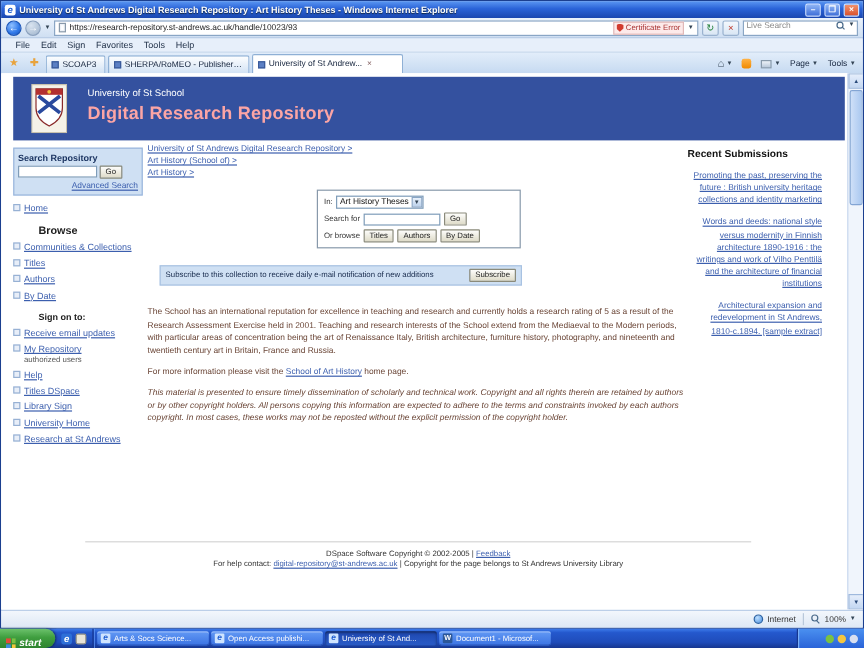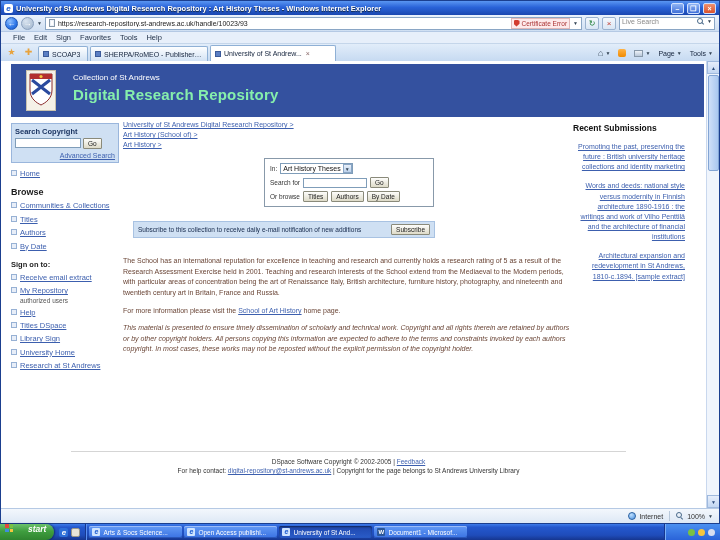--- a/index.html
+++ b/index.html
@@ -52,33 +52,33 @@
   .feed-icon { width:8px; height:8px; border-radius:2px; background:linear-gradient(180deg,#ffb347,#f08a00); }
   .print-icon { width:9px; height:7px; background:linear-gradient(180deg,#eef2f8,#b8c8da); border:1px solid #8899aa; }
 
   
   .content { flex:1; position:relative; background:#fff; overflow:hidden; }
   .page { position:absolute; left:0; top:0; right:13px; bottom:0; background:#fff; overflow:hidden; }
 
   .site-header { position:absolute; left:10px; top:3px; right:2px; height:53px; background:#34519f; }
   .crest { position:absolute; left:15px; top:6px; width:30px; height:41px; }
   .uni-name { position:absolute; left:62px; top:9px; color:#fff; font-size:8px; }
-  .site-title { position:absolute; left:62px; top:22px; color:#86efac; font-size:15px; font-weight:bold; letter-spacing:0.2px; }
+  .site-title { position:absolute; left:62px; top:22px; color:#fca5a5; font-size:15px; font-weight:bold; letter-spacing:0.2px; }
 
   .sidebar { position:absolute; left:10px; top:62px; width:108px; }
   .search-box { background:#cfe0f3; border:1px solid #9ab6dc; padding:3px; }
   .sb-title { font-size:7.5px; font-weight:bold; color:#17305e; margin-bottom:2px; }
   .sb-row { display:flex; gap:2px; }
   .sb-input { width:66px; height:10px; border:1px solid #7f9db9; font-size:7px; background:#fff; font-family:inherit; }
   .btn { font-size:6.5px; background:linear-gradient(180deg,#fdfdfb,#dedbc8); border:1px solid #8a8a7a; border-radius:1px; padding:1px 4px; color:#222; font-family:inherit; }
   .sb-adv { display:block; margin-top:3px; font-size:7px; }
   .nav { margin-top:6px; }
   .nav a { display:flex; align-items:flex-start; gap:3px; font-size:7.5px; margin-top:4px; line-height:1.25; }
   .bullet { flex:0 0 6px; width:6px; height:6px; margin-top:1px; background:#e8eef8; border:1px solid #97b1d4; }
-  .nav-header { font-size:9px; font-weight:bold; color:#1c1c1c; margin-top:9px; }
+  .nav-header { font-size:9px; font-weight:bold; color:#1c1c1c; margin-top:9px;margin-left:21px; }
   .nav-header.small { font-size:7.5px; }
   .nav .note { font-size:6.5px; color:#555; margin:1px 0 0 9px; }
 
   .main-col { position:absolute; left:122px; top:60px; width:452px; color:#6a4536; }
   .crumbs a { display:block; font-size:7px; margin-bottom:3px; width:fit-content; }
   .main-heading { margin-top:19px; font-size:9.5px; font-weight:bold; color:#101010; }
   .search-panel { margin:10px auto 0; width:170px; border:1px solid #8899aa; background:#fff; padding:4px 5px; }
   .sp-row { display:flex; align-items:center; gap:3px; margin-top:3px; }
   .sp-row.first { margin-top:0; }
   .sp-label { font-size:6.5px; color:#333; }
@@ -103,21 +103,21 @@
   .sb-arrow.up { top:0; } .sb-arrow.down { bottom:0; }
   .sb-thumb { position:absolute; left:1px; top:14px; width:11px; height:96px; border:1px solid #83a5d4; border-radius:2px; background:linear-gradient(90deg,#cfe0f8,#aac8f0); }
 
   .statusbar { flex:0 0 15px; display:flex; align-items:center; justify-content:flex-end; gap:6px; padding:0 6px; background:linear-gradient(180deg,#f3f7fc,#dde8f5); border-top:1px solid #b5c9e4; font-size:7px; color:#333; }
   .status-item { display:flex; align-items:center; gap:3px; }
   .globe-icon { width:8px; height:8px; border-radius:50%; background:radial-gradient(circle at 35% 30%,#bfe0ff,#4a90e0); border:1px solid #2a60a0; }
   .statusbar .sep { width:1px; height:10px; background:#b8c8da; }
 
   
   .taskbar { position:absolute; left:0; top:524px; width:720px; height:16px; display:flex; background:linear-gradient(180deg,#3d7bea 0%,#2458cd 20%,#1f4cba 70%,#16368f 100%); }
-  .start-btn { flex:0 0 46px; display:flex; align-items:flex-start; gap:15px; padding:0 8px 0 5px; border-radius:0 9px 9px 0; background:linear-gradient(180deg,#6cc26c 0%,#3f9e3f 45%,#2f842f 100%); box-shadow:1px 0 2px rgba(0,0,0,.45); color:#fff; font-size:8.5px; font-weight:bold; font-style:italic; }
+  .start-btn { flex:0 0 46px; display:flex; align-items:flex-end; gap:3px; padding:0 8px 0 5px; border-radius:0 9px 9px 0; background:linear-gradient(180deg,#6cc26c 0%,#3f9e3f 45%,#2f842f 100%); box-shadow:1px 0 2px rgba(0,0,0,.45); color:#fff; font-size:8.5px; font-weight:bold; font-style:italic; }
   .flag-icon { width:8px; height:8px; display:grid; grid-template-columns:1fr 1fr; gap:1px; }
   .flag-icon i { display:block; } 
   .flag-icon i:nth-child(1){background:#e24a3b;} .flag-icon i:nth-child(2){background:#7ac143;}
   .flag-icon i:nth-child(3){background:#3f8cde;} .flag-icon i:nth-child(4){background:#f5c63f;}
   .quick { display:flex; align-items:center; gap:3px; padding:0 5px; border-right:1px solid #16368f; box-shadow:1px 0 0 #5a90f0; }
   .ql-icon { width:9px; height:9px; border-radius:2px; font-size:8px; color:#fff; line-height:9px; text-align:center; font-style:italic; font-weight:bold; }
   .ql-ie { background:#2e6fd8; } .ql-ie::before { content:"e"; }
   .ql-desk { background:#e8e4d8; border:1px solid #9a96880; border:1px solid #9a9688; }
   .tasks { flex:1; display:flex; gap:2px; padding:2px 3px; overflow:hidden; }
   .task { flex:0 0 93px; display:flex; align-items:center; gap:3px; padding:0 3px; border-radius:2px; background:linear-gradient(180deg,#639af5,#3a72e2); box-shadow:inset 0 1px 0 #9bbcf8, inset 0 -1px 0 #2a56b8; color:#fff; font-size:6.5px; white-space:nowrap; overflow:hidden; }
@@ -217,27 +217,27 @@
     <div class="page">
 
       <div class="site-header">
         <svg class="crest" viewBox="0 0 30 41" xmlns="http://www.w3.org/2000/svg">
           <rect x="0.5" y="0.5" width="29" height="40" fill="#f5f2e8" stroke="#c9c2ae"></rect>
           <path d="M4 4 h22 v16 c0 9 -7 13 -11 15 c-4 -2 -11 -6 -11 -15 z" fill="#ffffff" stroke="#8a2a2a"></path>
           <path d="M6 10 L24 24 M24 10 L6 24" stroke="#2a4a9e" stroke-width="3"></path>
           <rect x="4" y="4" width="22" height="5" fill="#b23030"></rect>
           <circle cx="15" cy="6.5" r="1.6" fill="#f5c63f"></circle>
         </svg>
-        <div class="uni-name">Collection of St Andrews</div>
+        <div class="uni-name">University of St School</div>
         <div class="site-title">Digital Research Repository</div>
       </div>
 
       <div class="sidebar">
         <div class="search-box">
-          <div class="sb-title">Search Copyright</div>
+          <div class="sb-title">Search Repository</div>
           <div class="sb-row">
             <input class="sb-input" style="">
             <button class="btn">Go</button>
           </div>
           <a class="sb-adv">Advanced Search</a>
         </div>
         <div class="nav">
           <a>
               <span class="bullet"></span>
               <span>Home</span>
@@ -255,21 +255,21 @@
               <span class="bullet"></span>
               <span>Authors</span>
             </a>
           <a>
               <span class="bullet"></span>
               <span>By Date</span>
             </a>
           <div class="nav-header small">Sign on to:</div>
           <a>
               <span class="bullet"></span>
-              <span>Receive email extract</span>
+              <span>Receive email updates</span>
             </a>
           <a>
               <span class="bullet"></span>
               <span>My Repository</span>
             </a>
           <div class="note">authorized users</div>
           <a>
               <span class="bullet"></span>
               <span>Help</span>
             </a>

